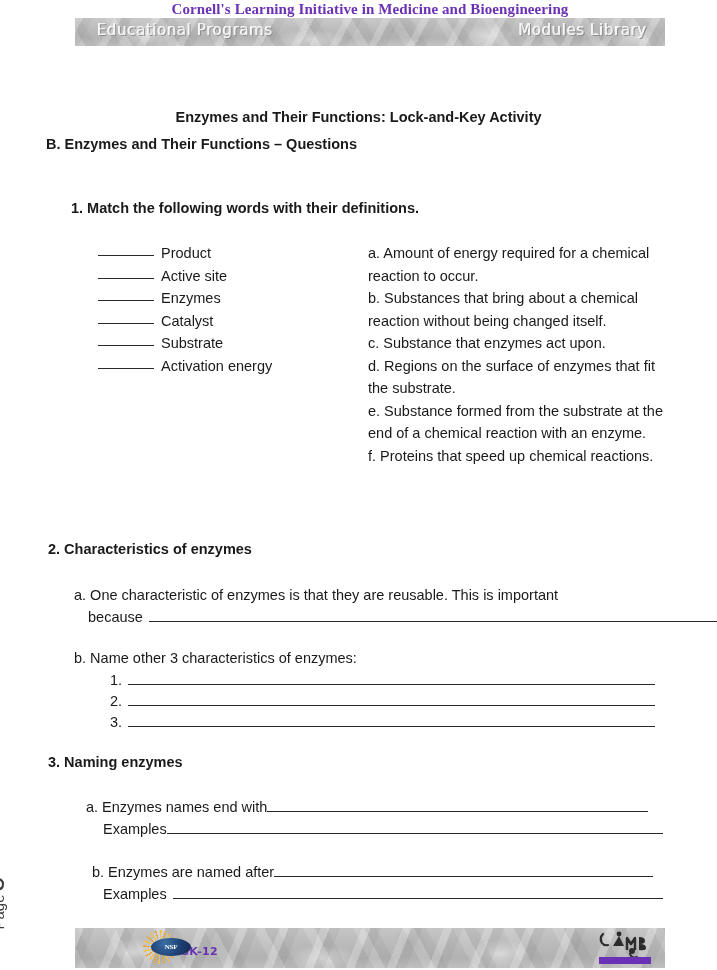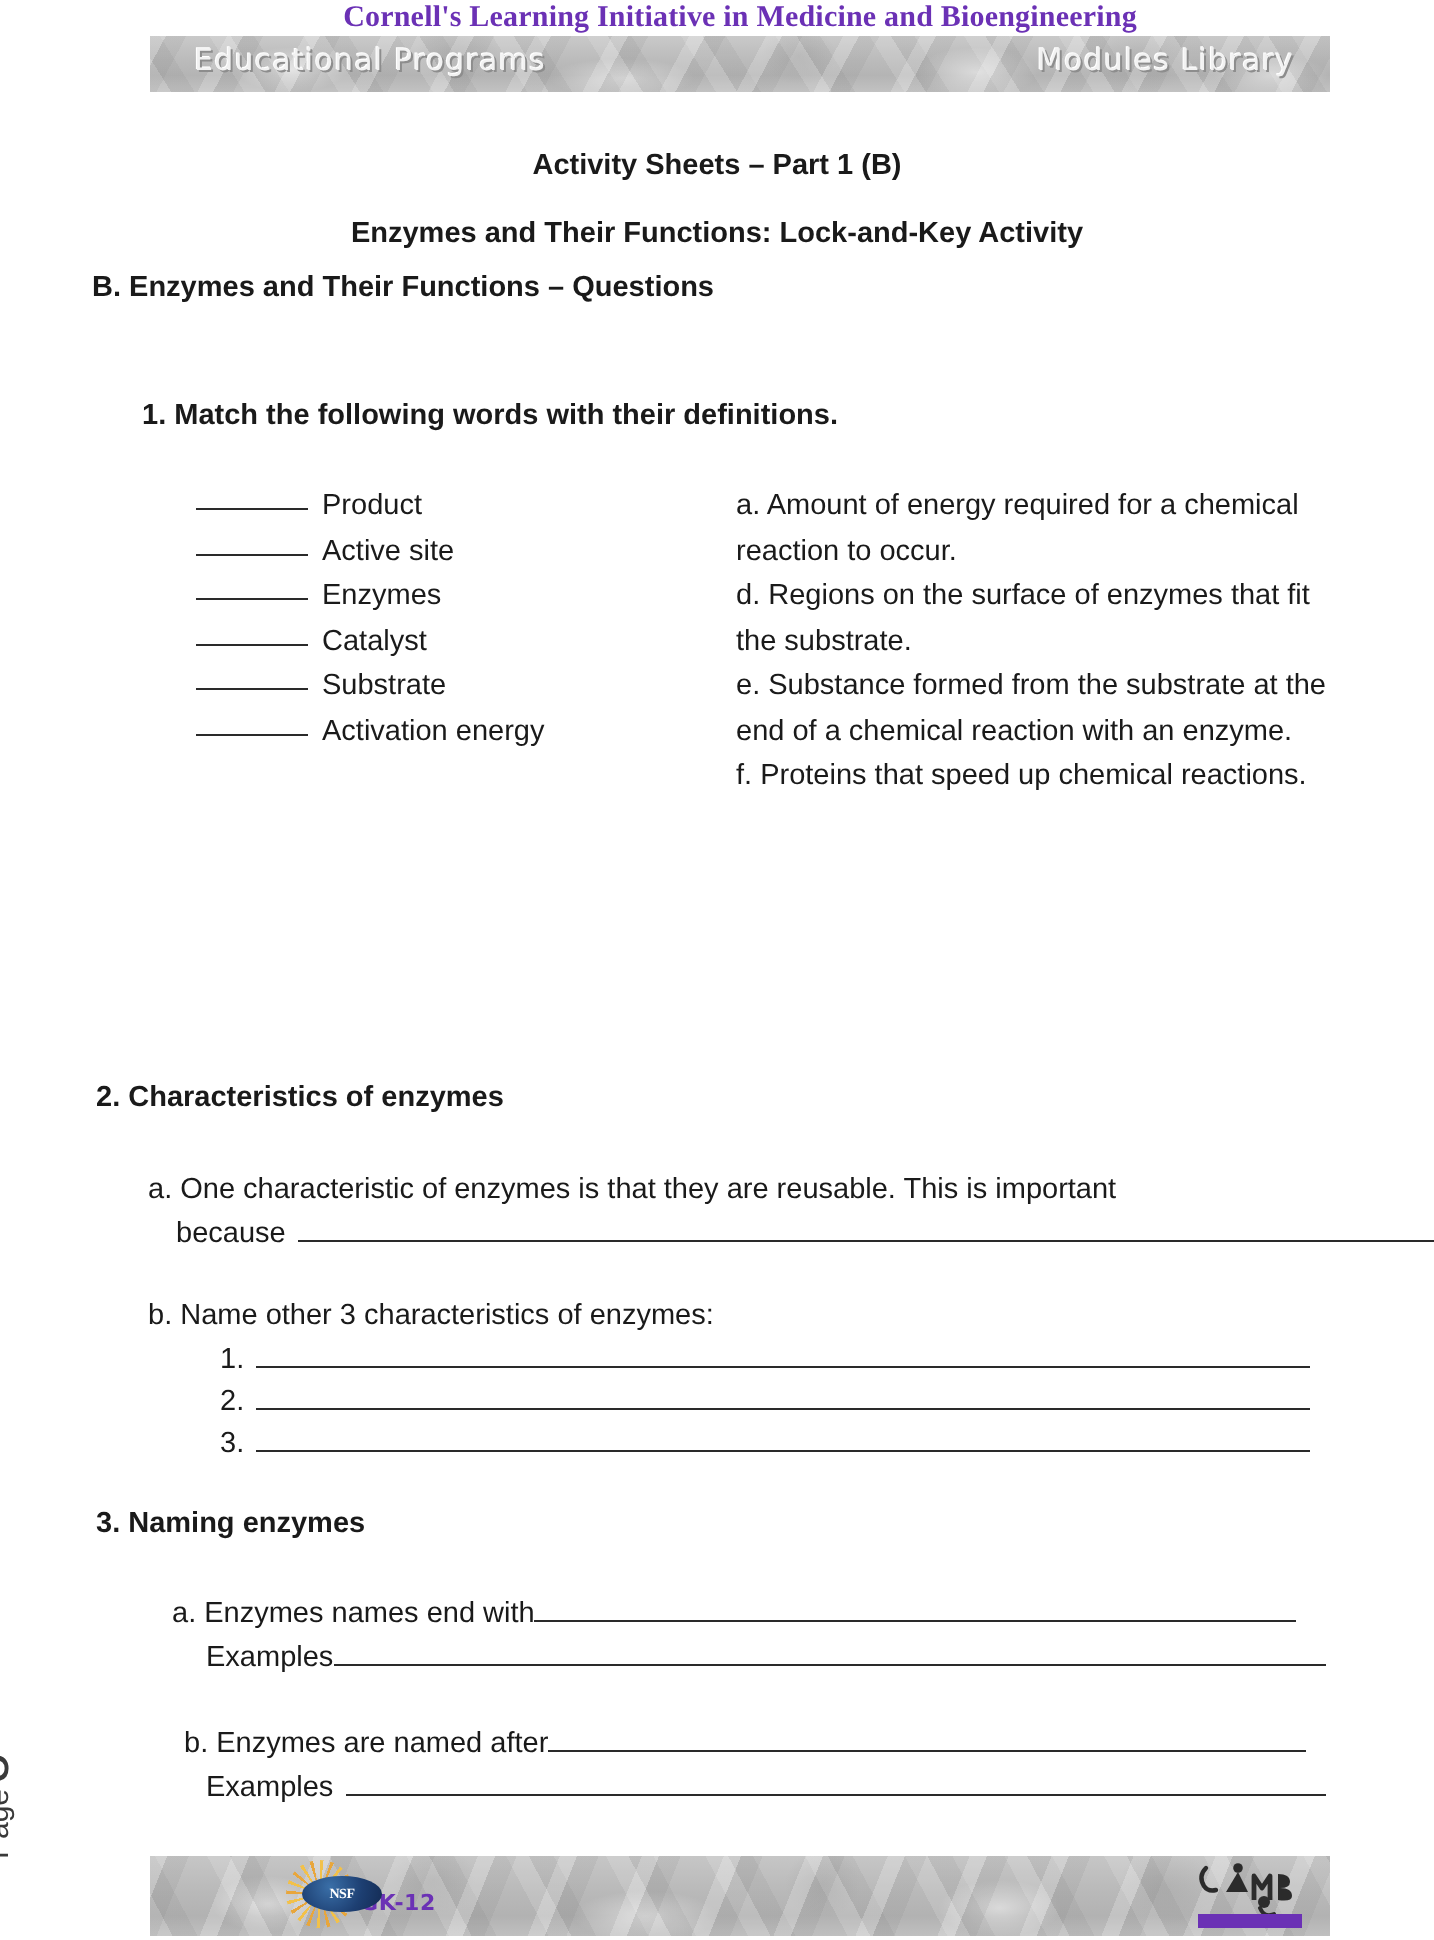--- a/index.html
+++ b/index.html
@@ -322,21 +322,20 @@
 
   <div class="masthead">
     <div class="masthead-title">Cornell's Learning Initiative in Medicine and Bioengineering</div>
 
     <div class="banner banner-top">
       <div class="banner-label left">Educational Programs</div>
       <div class="banner-label right">Modules Library</div>
     </div>
   </div>
 
-  <div class="doc-title l1">Activity Sheets – Part 1 (B)</div>
   <div class="doc-title l2">Enzymes and Their Functions: Lock-and-Key Activity</div>
 
   <div class="section-head sh-b">B. Enzymes and Their Functions – Questions</div>
 
   <div class="section-head sh-q1">1. Match the following words with their definitions.</div>
 
   <div class="match-left">
     <div class="match-row">
       <span class="blank-short"></span><span>Product</span>
     </div>
@@ -352,20 +351,22 @@
     <div class="match-row">
       <span class="blank-short"></span><span>Substrate</span>
     </div>
     <div class="match-row">
       <span class="blank-short"></span><span>Activation energy</span>
     </div>
   </div>
 
   <div class="match-right">
     <p class="def">a. Amount of energy required for a chemical reaction to occur.</p>
+    <p class="def">b. Substances that bring about a chemical reaction without being changed itself.</p>
+    <p class="def">c. Substance that enzymes act upon.</p>
     <p class="def">d. Regions on the surface of enzymes that fit the substrate.</p>
     <p class="def">e. Substance formed from the substrate at the end of a chemical reaction with an enzyme.</p>
     <p class="def">f. Proteins that speed up chemical reactions.</p>
   </div>
 
   <div class="section-head sh-q2">2. Characteristics of enzymes</div>
 
   <div class="q-text q2a">a. One characteristic of enzymes is that they are reusable.  This is important</div>
 
   <div class="q-text q2a-l2">

